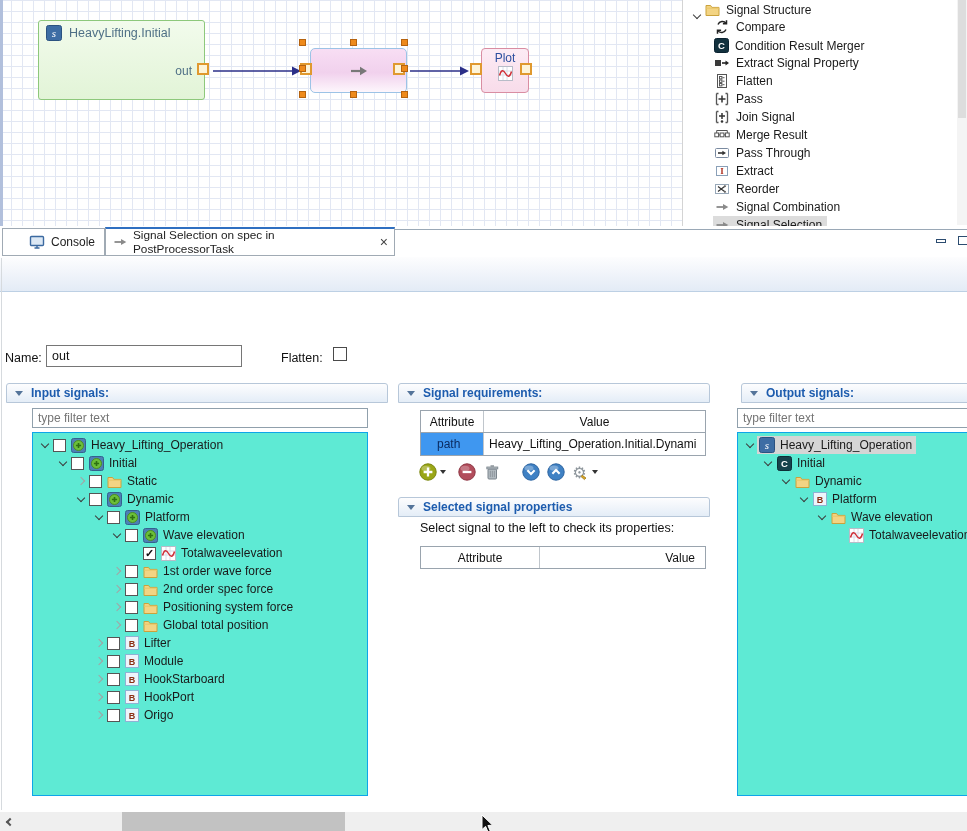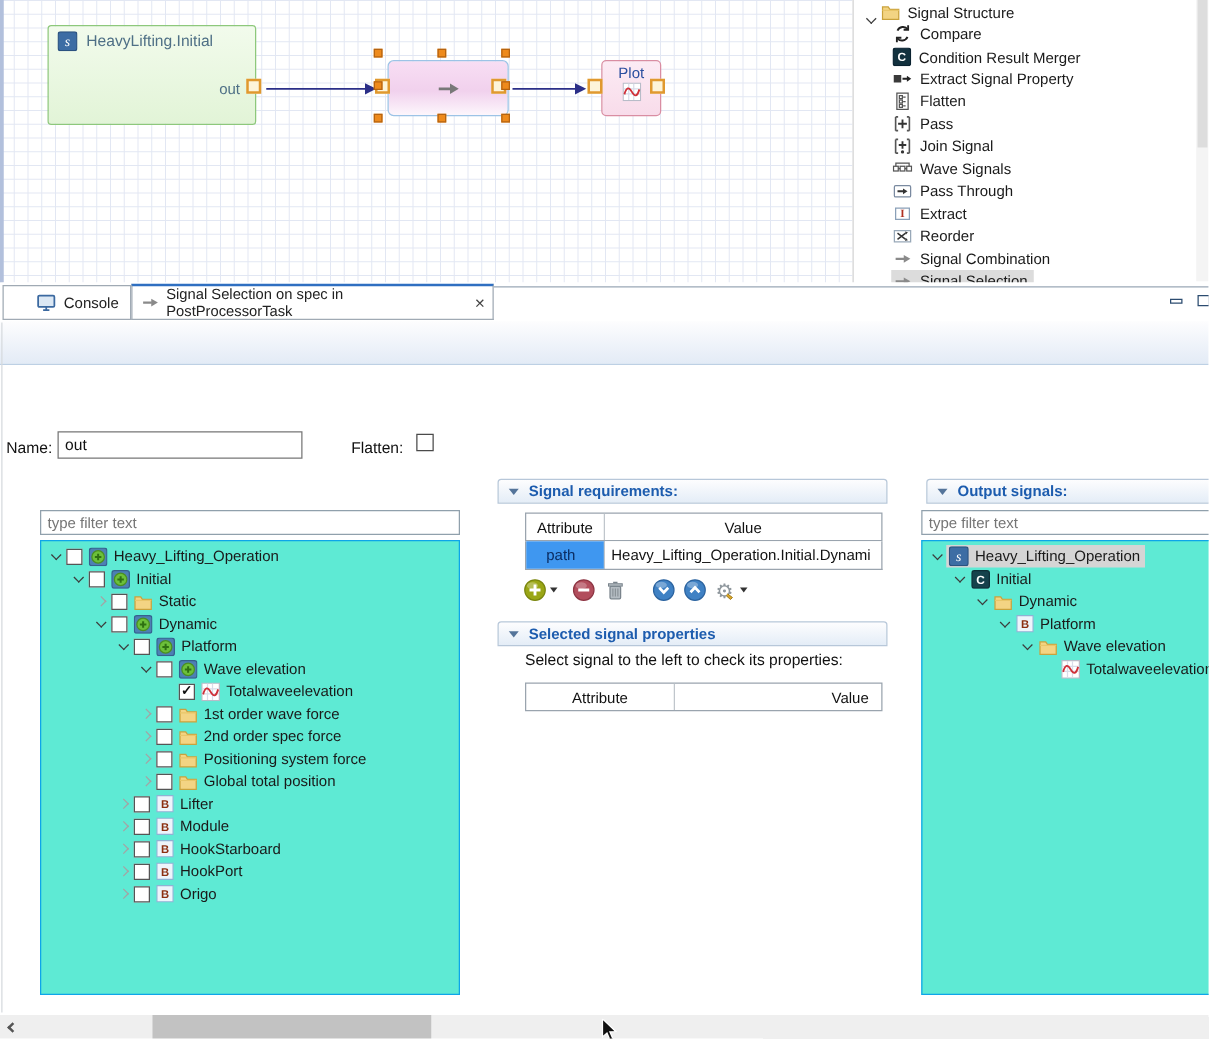--- a/index.html
+++ b/index.html
@@ -267,21 +267,21 @@
         <div class="pal-row pal-item">
           <span class="pal-core">
             <span class="icon">
               <svg width="16" height="16">
                 <rect x="0.8" y="6" width="3.8" height="3.8" fill="none" stroke="#555"></rect>
                 <rect x="6.1" y="6" width="3.8" height="3.8" fill="none" stroke="#555"></rect>
                 <rect x="11.4" y="6" width="3.8" height="3.8" fill="none" stroke="#555"></rect>
                 <path d="M4.6 7.9 h1.5 M9.9 7.9 h1.5 M2.7 6 v-2.5 h10.6 v2.5" stroke="#555" fill="none"></path>
               </svg>
             </span>
-            <span>Wave Signals</span>
+            <span>Merge Result</span>
           </span>
         </div>
         <div class="pal-row pal-item">
           <span class="pal-core">
             <span class="icon">
               <svg width="16" height="16">
                 <rect x="1.5" y="3.5" width="13" height="9" rx="1" fill="none" stroke="#7a8aa0"></rect>
                 <path d="M4 8 H9" stroke="#333" stroke-width="1.6"></path>
                 <path d="M8.4 5.7 L12 8 L8.4 10.3 Z" fill="#333"></path>
               </svg>
@@ -367,20 +367,24 @@
   <div class="winbtn btn-max"></div>
 
   <div class="band"></div>
   <div class="left-hairline"></div>
 
   <span class="form-label" style="left:5px;top:351px;">Name:</span>
   <input class="name-input" type="text" value="out" style="">
   <span class="form-label" style="left:281px;top:351px;">Flatten:</span>
   <div class="flatten-cb"></div>
 
+  <div class="section-hdr" style="left:6px;top:383px;width:382px;">
+    <span class="tri"></span>
+    <span class="sec-title">Input signals:</span>
+  </div>
   <input class="filter-input" style="left: 32px; top: 408px; width: 336px;" type="text" placeholder="type filter text">
   <div class="tree-box" id="input-tree" style="left:32px;top:432px;width:336px;height:364px;">
       <div class="tree-row" style="padding-left: 4px;">
         <span class="chev-slot">
           <span class="chev expanded"></span>
         </span>
         <span class="cbox"></span>
         <span class="row-core">
           <span class="icon">
             <svg width="15" height="15">

